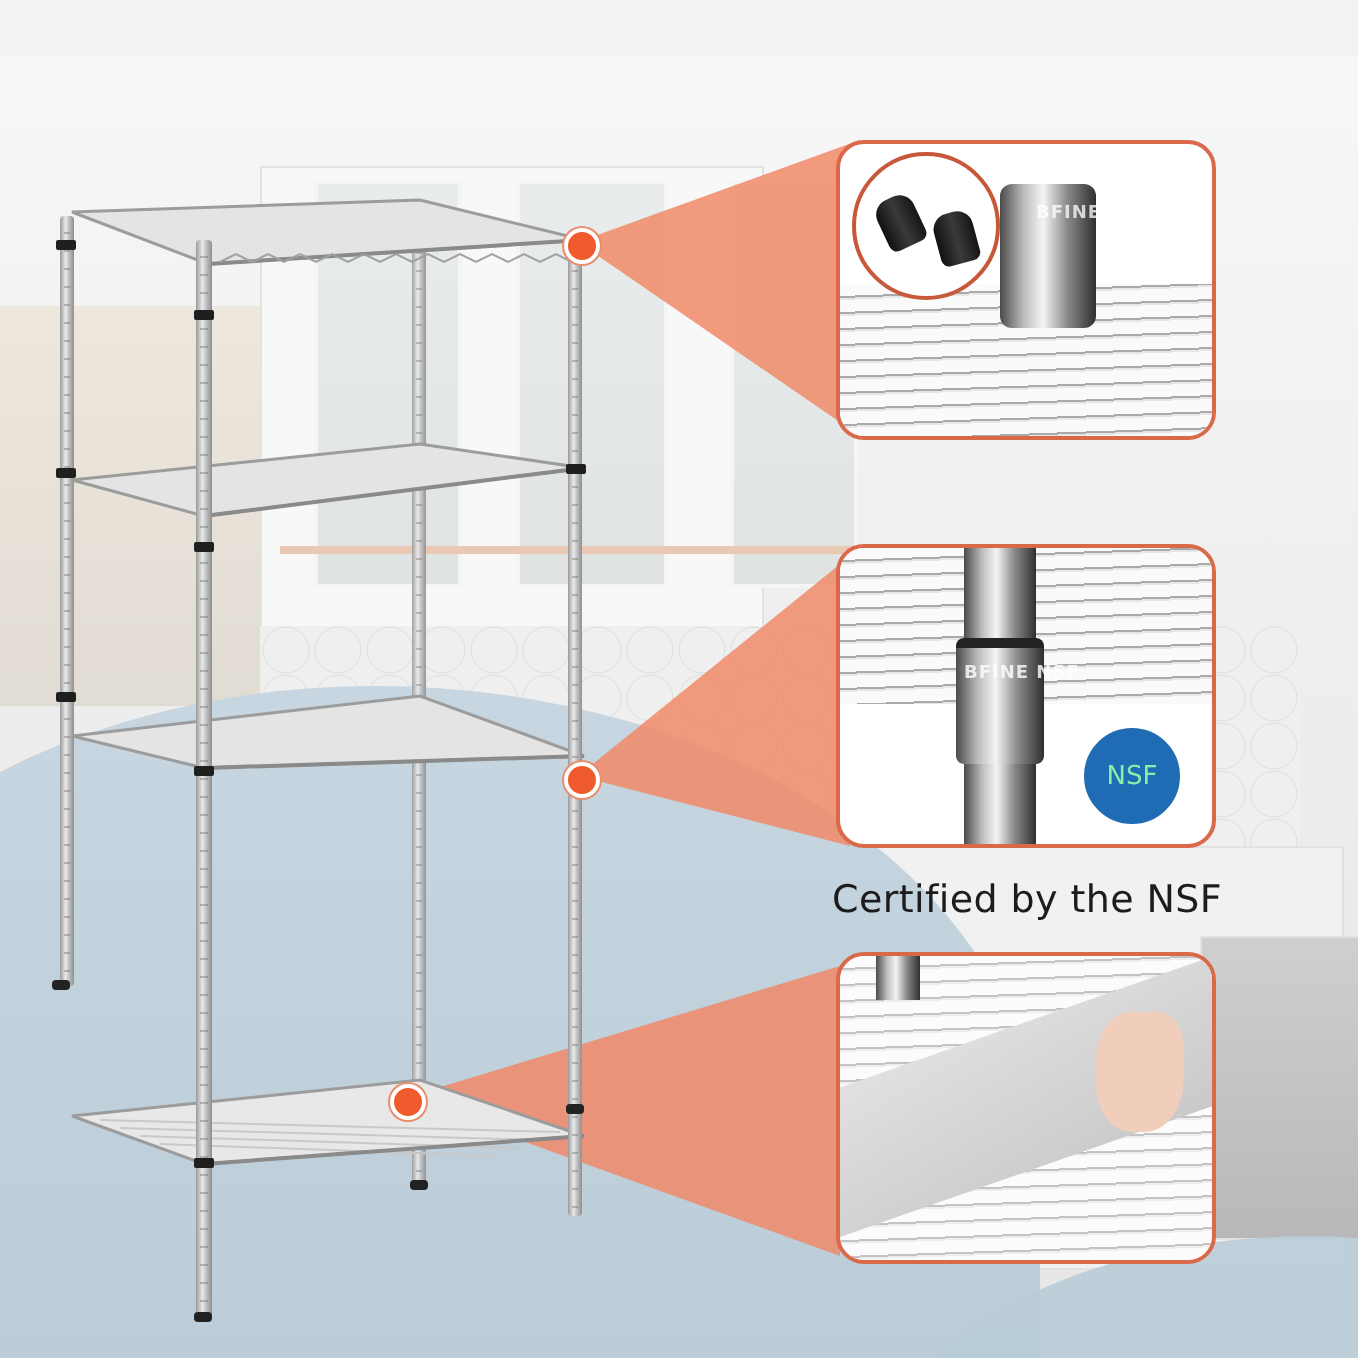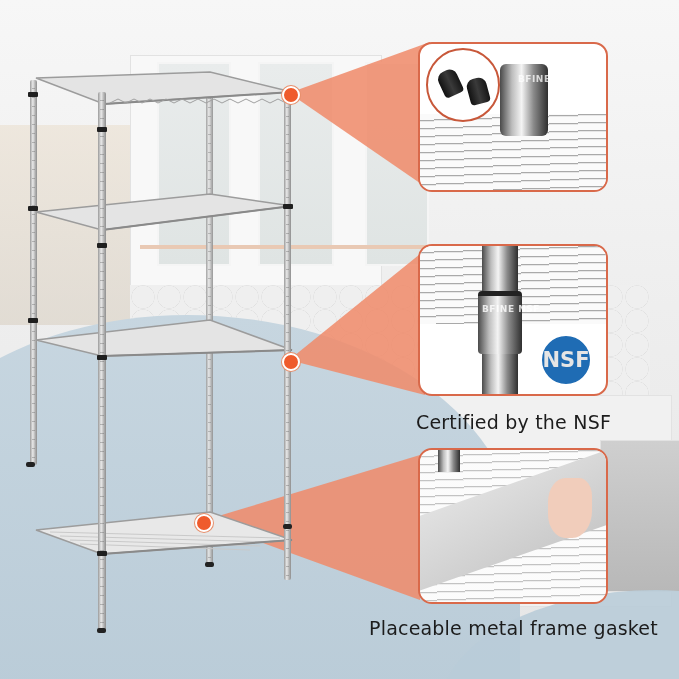--- a/index.html
+++ b/index.html
@@ -1,19 +1,19 @@
 <!DOCTYPE html>
 <html><head>
 <meta charset="utf-8">
 <style>
   html, body { margin:0; padding:0; }
   body { width:679px; height:679px; overflow:hidden; position:relative;
          font-family:"DejaVu Sans", sans-serif; background:#f2f2f2; }
   .scene { position:absolute; inset:0; overflow:hidden;
-           background:linear-gradient(180deg,#f7f7f7 0%,#eeeeee 45%,#e6e6e6 100%); }
+           background:linear-gradient(180deg,#f7f7f7 0%,#eeeeee 45%,#e6e6e6 100%);margin-top:28px; }
   
   .bg-cabinet { position:absolute; background:#f8f8f8; border:1px solid #e2e2e2; }
   .bg-glass { position:absolute; background:linear-gradient(180deg,#e9ecec,#dfe4e3); border:2px solid #f5f5f5; }
   .bg-window { position:absolute; background:linear-gradient(180deg,#ece3d6,#ddd6cb); opacity:.75; }
   .bg-tile { position:absolute; background-color:#efefef;
     background-image: radial-gradient(circle at 50% 50%, transparent 62%, #e0e0e0 64%, transparent 68%);
     background-size:26px 24px; }
   .bg-counter { position:absolute; background:#d8d8d8; }
   .blue-swoosh { position:absolute; left:-120px; top:315px; width:640px; height:520px;
     border-radius:48% 52% 0 0 / 40% 45% 0 0; background:linear-gradient(180deg,#c7d6e0,#b5c8d5); }
@@ -35,21 +35,21 @@
          background:#ef5b2c; border:2px solid #fff; box-shadow:0 0 0 1px #e78f6c; }
 
   
   .panel { position:absolute; border:2px solid #d9694a; border-radius:14px; background:#fff;
            overflow:hidden; box-sizing:border-box; }
   .panel-label { position:absolute; color:#1c1c1c; font-family:"DejaVu Sans", sans-serif;
                  font-size:19px; letter-spacing:0.2px; white-space:nowrap; }
   .wire-bg { position:absolute; inset:0;
     background:repeating-linear-gradient(178deg,#fafafa 0 6px,#a9a9a9 6px 7px,#e6e6e6 7px 8px); }
   .nsf-badge { position:absolute; width:52px; height:52px; border-radius:50%; background:#1f6cb4;
-    border:2px solid #fff; box-sizing:border-box; color:#e5e5e5; font-weight:bold; font-size:21px;
+    border:2px solid #fff; box-sizing:border-box; color:#86efac; font-weight:normal; font-size:13px;
     display:flex; align-items:center; justify-content:center; font-family:"DejaVu Sans", sans-serif; }
   .chrome-pole { position:absolute; background:linear-gradient(90deg,#4a4a4a,#bdbdbd 25%,#f4f4f4 45%,#8a8a8a 70%,#2f2f2f); }
   .engr { position:absolute; color:rgba(255,255,255,.75); font-size:9px; font-weight:bold; letter-spacing:.5px; }
   .inset-circle { position:absolute; border:2px solid #c8583a; border-radius:50%; background:#fff; overflow:hidden; box-sizing:border-box; }
   .clip { position:absolute; width:20px; height:26px; background:linear-gradient(90deg,#111,#3a3a3a 50%,#161616); border-radius:8px 8px 4px 4px; }
   .gasket { position:absolute; background:linear-gradient(160deg,#e2e2e2,#c9c9c9); }
   .hand { position:absolute; background:#f1cdbb; border-radius:40% 30% 45% 40%; }
 </style>
 </head>
 <body>
@@ -148,15 +148,14 @@
     <div class="nsf-badge" style="left:120px;top:88px;">NSF</div>
   </div>
   <div class="panel-label" style="left:416px;top:411px;">Certified by the NSF</div>
 
   <div class="panel" style="left:418px;top:448px;width:190px;height:156px;">
     <div class="wire-bg" style="opacity:.7;"></div>
     <div class="chrome-pole" style="left:18px;top:0;width:22px;height:22px;"></div>
     <div class="gasket" style="left:-20px;top:30px;width:200px;height:90px;transform:skewX(-35deg) rotate(-25deg);"></div>
     <div class="hand" style="left:128px;top:28px;width:44px;height:60px;"></div>
   </div>
-  <div class="panel-label" style="left:369px;top:617px;">Placeable metal frame gasket</div>
 
 </div>
 
 </body></html>

